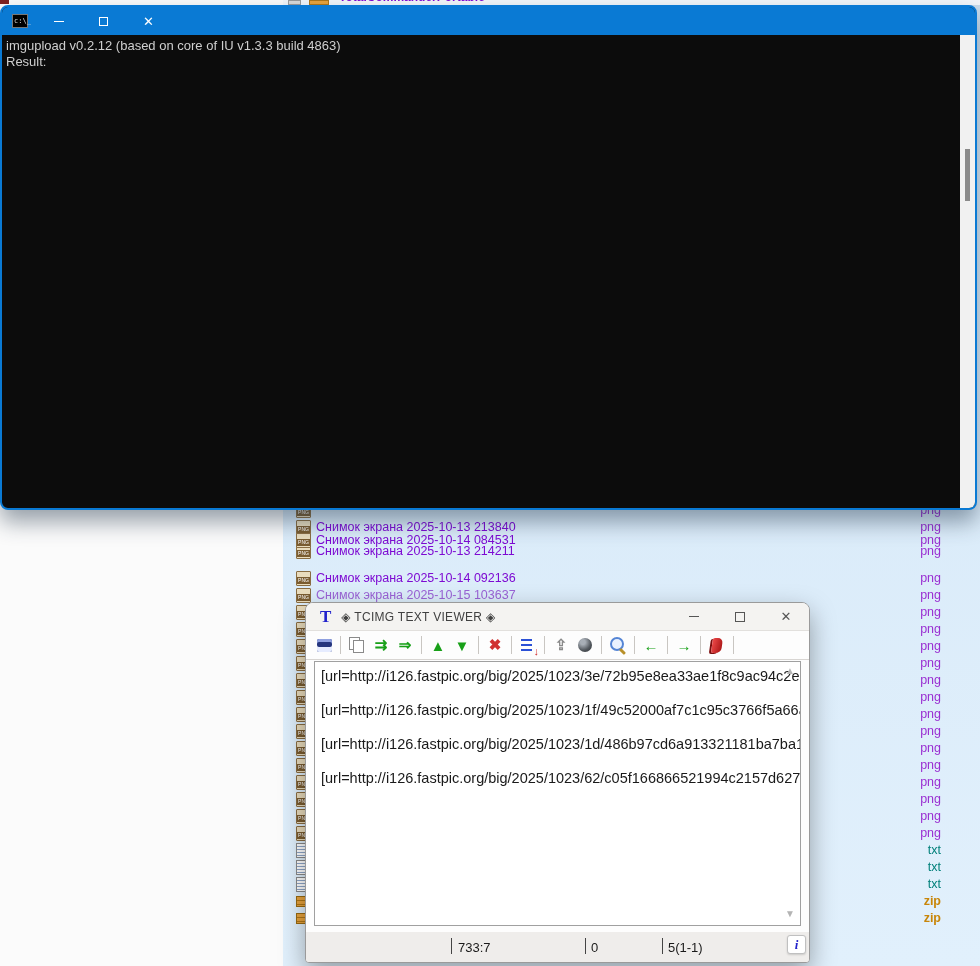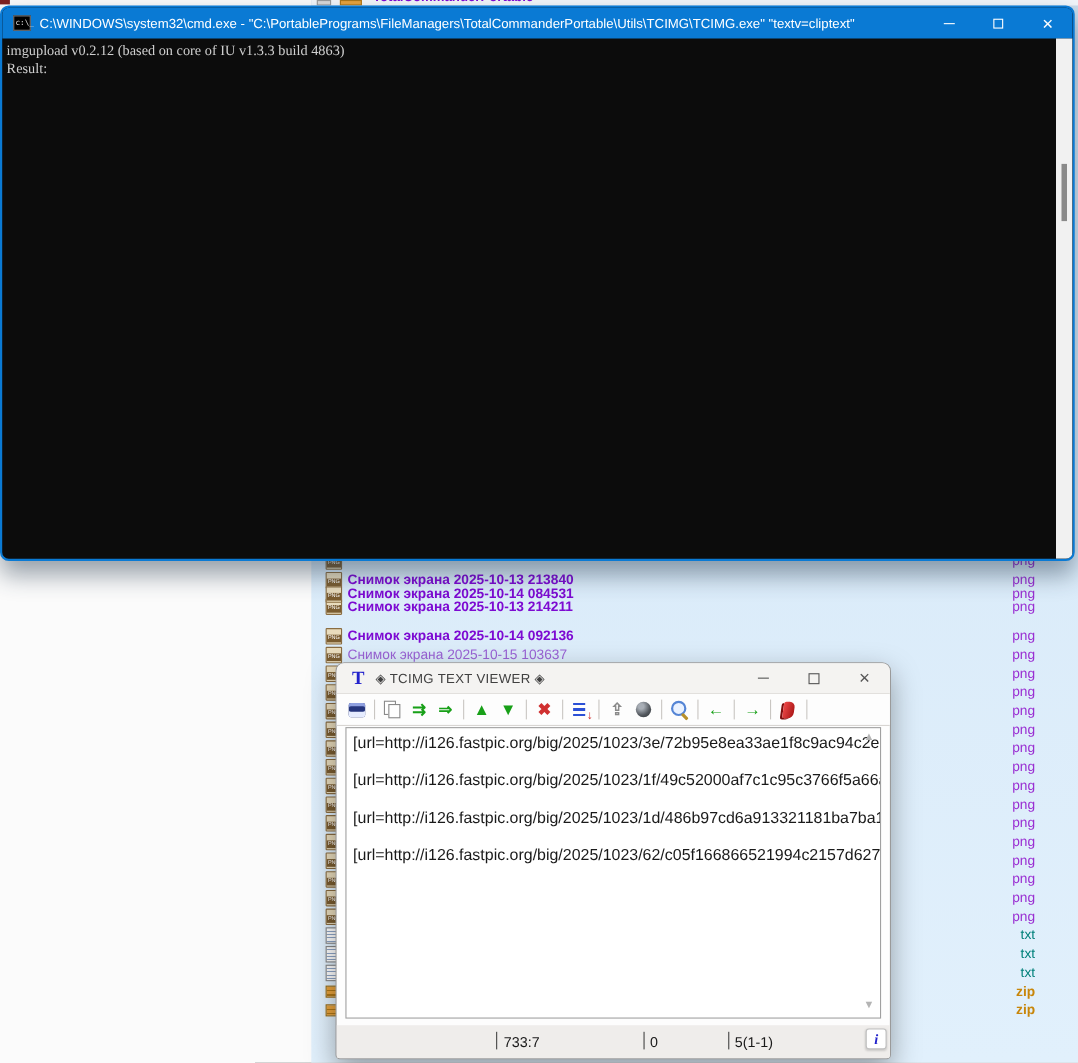--- a/index.html
+++ b/index.html
@@ -17,40 +17,40 @@
   #corner-chip { position:absolute; left:0; top:0; width:9px; height:4px; background:#7c2020; z-index:30; }
 
   .frow { position:absolute; left:0; width:697px; height:17px; }
   .ficon { position:absolute; left:13px; top:1px; width:15px; height:15px; }
   .icon-png { background:#e9dcbd; border:1px solid #8a6d42; border-radius:1px; }
   .icon-png::after { content:"PNG"; position:absolute; left:0; right:0; bottom:1px; height:7px;
                      background:#7a5c30; color:#fff; font-size:5px; line-height:7px; text-align:center; letter-spacing:0; }
   .icon-txt { background:repeating-linear-gradient(#ffffff 0 2px,#8fa6c8 2px 3px); border:1px solid #8a8a8a; }
   .icon-zip { top:3px; height:11px; background:repeating-linear-gradient(#e8a33d 0 3px,#b07717 3px 4px); border:1px solid #9a6a10; }
   .fname { position:absolute; left:33px; top:1px; font-size:12.5px; color:#9a63d6; white-space:nowrap; }
-  .fname.bold { font-weight:bold; color:#7d0ad2; }
+  .fname.bold { font-weight:normal; color:#7d0ad2; }
   .fext { position:absolute; left:600px; top:1px; width:58px; text-align:right; font-size:12.5px; color:#9a2fd2; }
   .fext.ext-txt { color:#00807a; }
   .fext.ext-zip { color:#c8860a;font-weight:bold; }
 
   
   #cmd { position:absolute; left:0; top:5px; width:977px; height:505px; z-index:10;
          background:#0c0c0c; border:2px solid #0a7ad4; border-radius:8px;
          box-shadow:0 12px 22px rgba(30,50,70,.45); overflow:hidden; }
   #cmd-titlebar { position:absolute; left:0; top:0; right:0; height:28px; background:#0a7ad4;
                   display:flex; align-items:center; color:#fff; }
   #cmd-appicon { width:16px; height:14px; margin:0 8px 0 10px; background:#000; border:1px solid #777;
                  color:#ddd; font-size:7px; line-height:12px; text-align:left; padding-left:1px;
                  font-family:"DejaVu Sans Mono",monospace; flex:0 0 auto; }
   #cmd-title { font-size:12px; white-space:nowrap; overflow:hidden; flex:1 1 auto; }
   .cmd-ctl { width:45px; height:28px; display:flex; align-items:center; justify-content:center; color:#fff; font-size:13px; flex:0 0 auto; }
   .ctl-minline { width:10px; height:1px; background:#fff; }
   .ctl-maxbox { width:9px; height:9px; border:1px solid #fff; }
   #cmd-body { position:absolute; left:0; top:28px; right:15px; bottom:0;
-              font-family:Liberation Serif, serif; font-size:13px; line-height:16px;
+              font-family:Liberation Sans, sans-serif; font-size:13px; line-height:16px;
               color:#cfcfcf; padding:3px 0 0 4px; white-space:pre; }
   #cmd-scrollbar { position:absolute; right:0; top:28px; width:15px; bottom:0; background:#f1f1f1; }
   #cmd-thumb { position:absolute; left:5px; top:114px; width:5px; height:52px; background:#8a8a8a; }
 
   
   #viewer { position:absolute; left:305px; top:602px; width:505px; height:361px; z-index:20;
             background:#fdfdfd; border:1px solid #9a9a9a; border-radius:8px 8px 4px 4px;
             box-shadow:0 10px 26px rgba(0,0,0,.35); overflow:hidden; }
   #v-titlebar { position:absolute; left:0; top:0; right:0; height:28px; background:#f4f3f1;
                 display:flex; align-items:center; border-bottom:1px solid #e2e0dd; }
@@ -237,21 +237,20 @@
         <span class="fname" data-name="file-name"></span>
         <span class="fext ext-zip" data-name="file-extension">zip</span>
       </div>
     </div>
 </div>
 <div id="corner-chip" data-name="background-window-corner"></div>
 
 <div id="cmd" data-name="cmd-window">
   <div id="cmd-titlebar" data-name="cmd-titlebar">
     <div id="cmd-appicon" data-name="cmd-app-icon">c:\_</div>
-    <div id="cmd-title" data-name="cmd-window-title">C:\WINDOWS\system32\cmd.exe - "C:\PortablePrograms\FileManagers\TotalCommanderPortable\Utils\TCIMG\TCIMG.exe"  "textv=cliptext"</div>
     <div class="cmd-ctl" data-name="minimize-button">
         <span class="ctl-minline"></span>
       </div>
     <div class="cmd-ctl" data-name="maximize-button">
         <span class="ctl-maxbox"></span>
       </div>
     <div class="cmd-ctl" data-name="close-button">✕</div>
   </div>
   <div id="cmd-body" data-name="terminal-output"><div id="cmd-lines"><div data-name="terminal-line">imgupload v0.2.12 (based on core of IU v1.3.3 build 4863)</div><div data-name="terminal-line">Result:</div></div></div>
   <div id="cmd-scrollbar" data-name="cmd-scrollbar">

